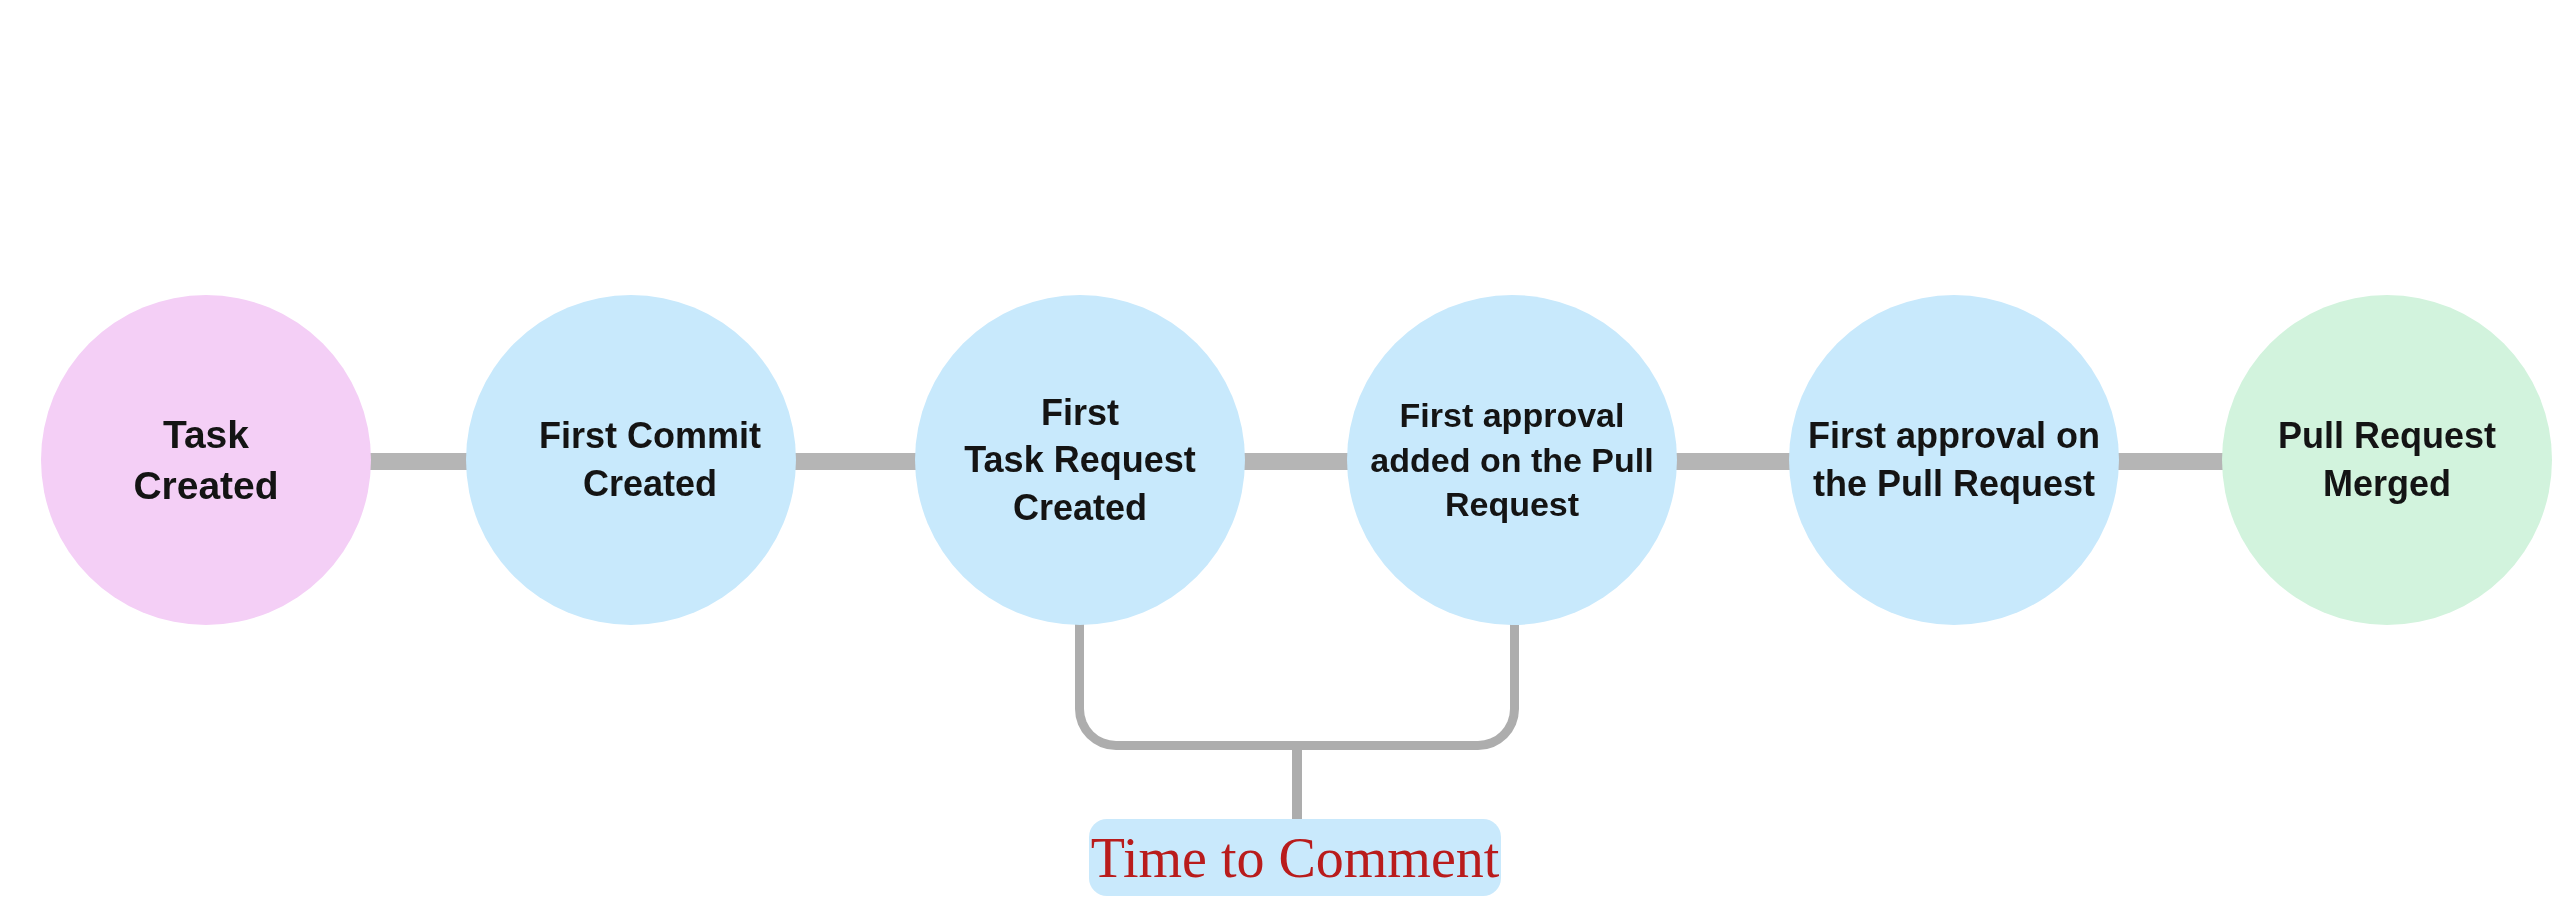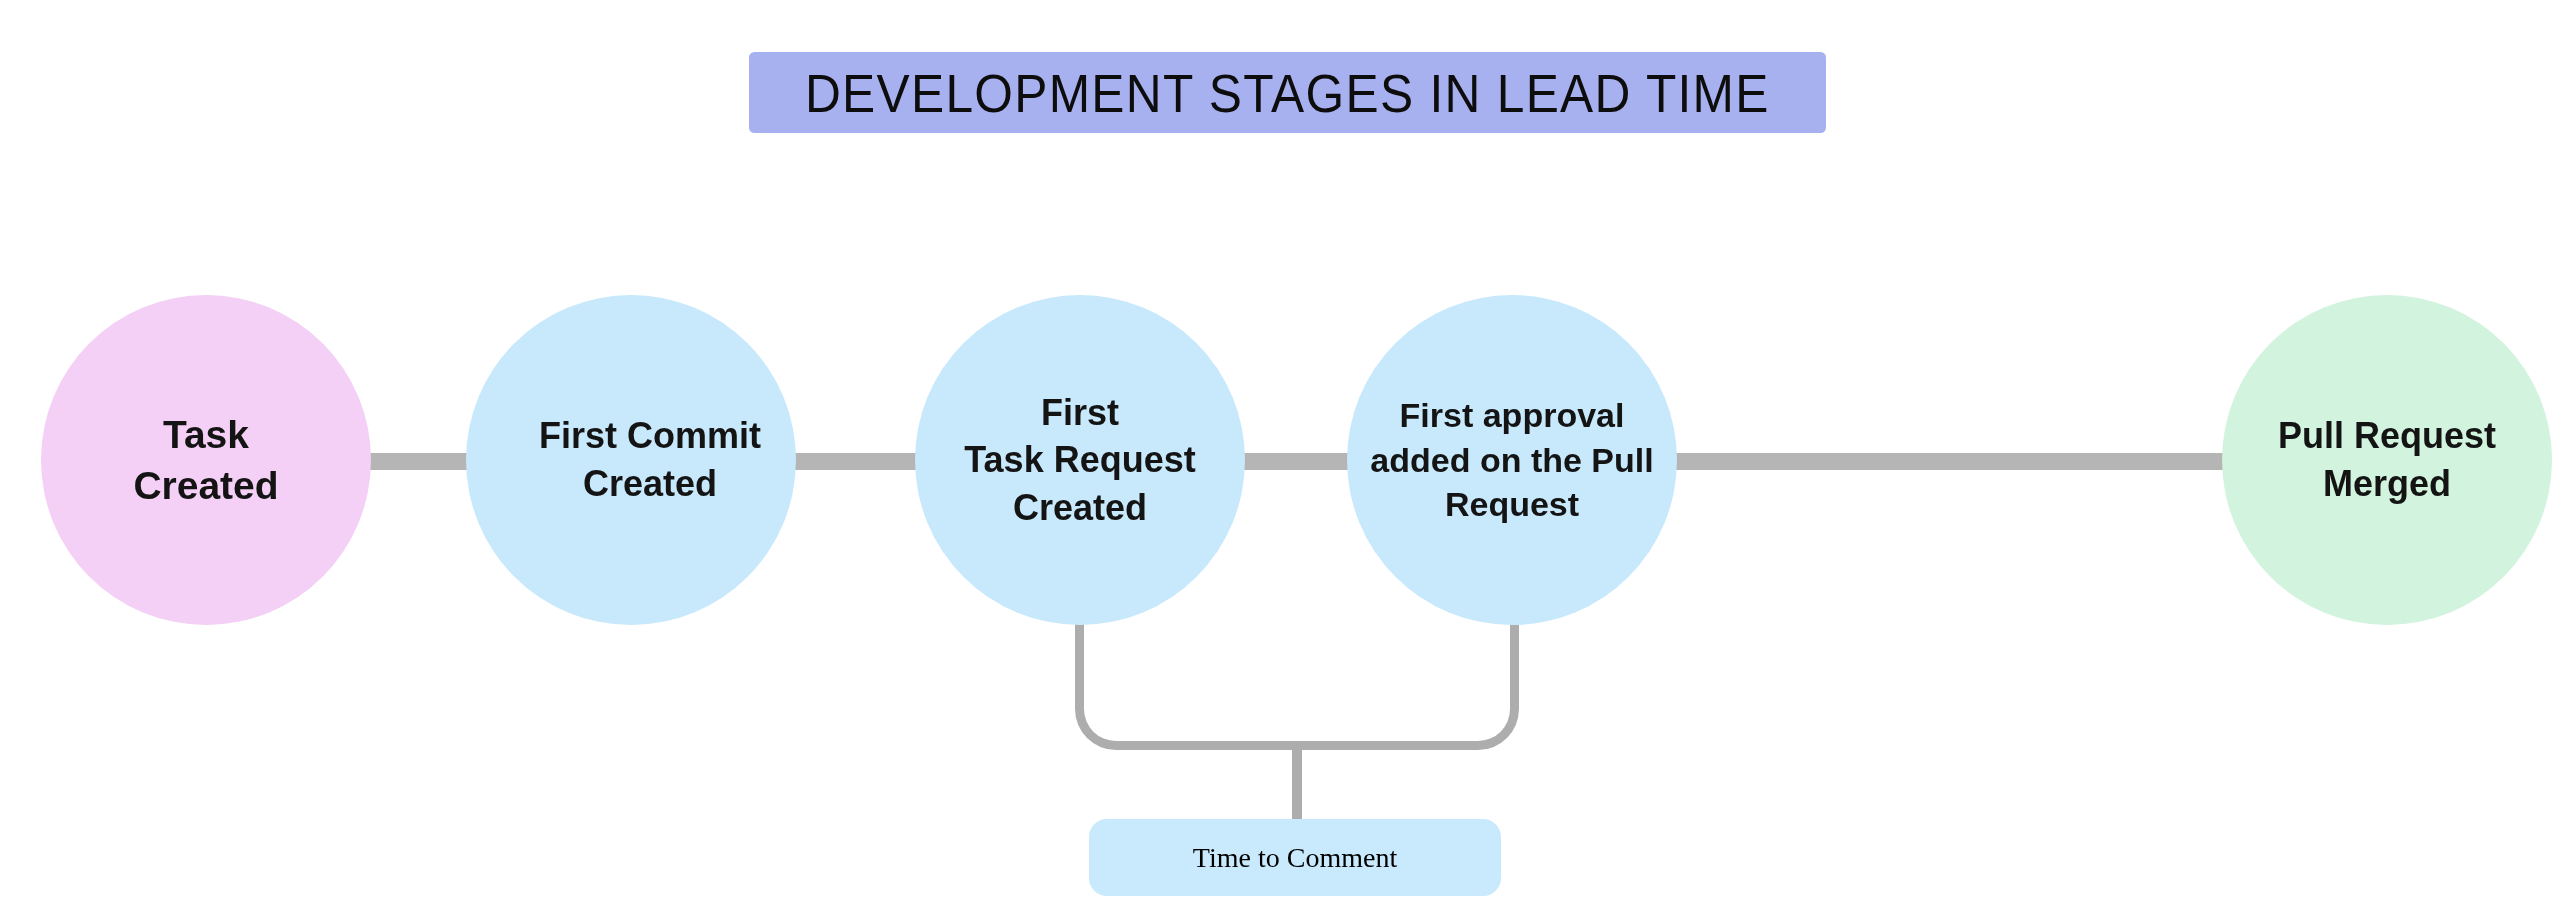--- a/index.html
+++ b/index.html
@@ -103,34 +103,31 @@
     width: 412px;
     height: 77px;
     border-radius: 18px;
     display: flex;
     align-items: center;
     justify-content: center;
     z-index: 2;
   }
   .annotation-text {
     font-family: cursive;
-    font-size: 28px;
+    font-size: 56px;
     font-weight: 500;
-    color: #000000;
+    color: #b91c1c;
     white-space: nowrap;
   }
 </style>
 </head>
 <body>
 
 <div class="canvas">
 
-  <div class="title-banner" style="background: rgb(168, 177, 239);">
-    <span class="title-text" style="color: rgb(13, 13, 13);">DEVELOPMENT STAGES IN LEAD TIME</span>
-  </div>
 
   <div class="trunk" style="background: rgb(181, 181, 181);"></div>
 
   <div class="stage stage-1" style="background: rgb(244, 207, 246);">
     <span class="stage-label">Task
 Created</span>
   </div>
   <div class="stage stage-2" style="background: rgb(200, 233, 252);">
     <span class="stage-label">First Commit
 Created</span>
@@ -138,20 +135,24 @@
   <div class="stage stage-3" style="background: rgb(200, 233, 252);">
     <span class="stage-label">First
 Task Request
 Created</span>
   </div>
   <div class="stage stage-4" style="background: rgb(200, 233, 252);">
     <span class="stage-label">First approval
 added on the Pull
 Request</span>
   </div>
+  <div class="stage stage-5" style="background: rgb(200, 233, 252);">
+    <span class="stage-label">First approval on
+the Pull Request</span>
+  </div>
   <div class="stage stage-6" style="background: rgb(210, 243, 221);">
     <span class="stage-label">Pull Request
 Merged</span>
   </div>
 
   <div class="bracket" style="border-color: rgb(173, 173, 173);"></div>
   <div class="bracket-stem" style="background: rgb(173, 173, 173);"></div>
 
   <div class="annotation-badge" style="background: rgb(201, 233, 252);">
     <span class="annotation-text">Time to Comment</span>

